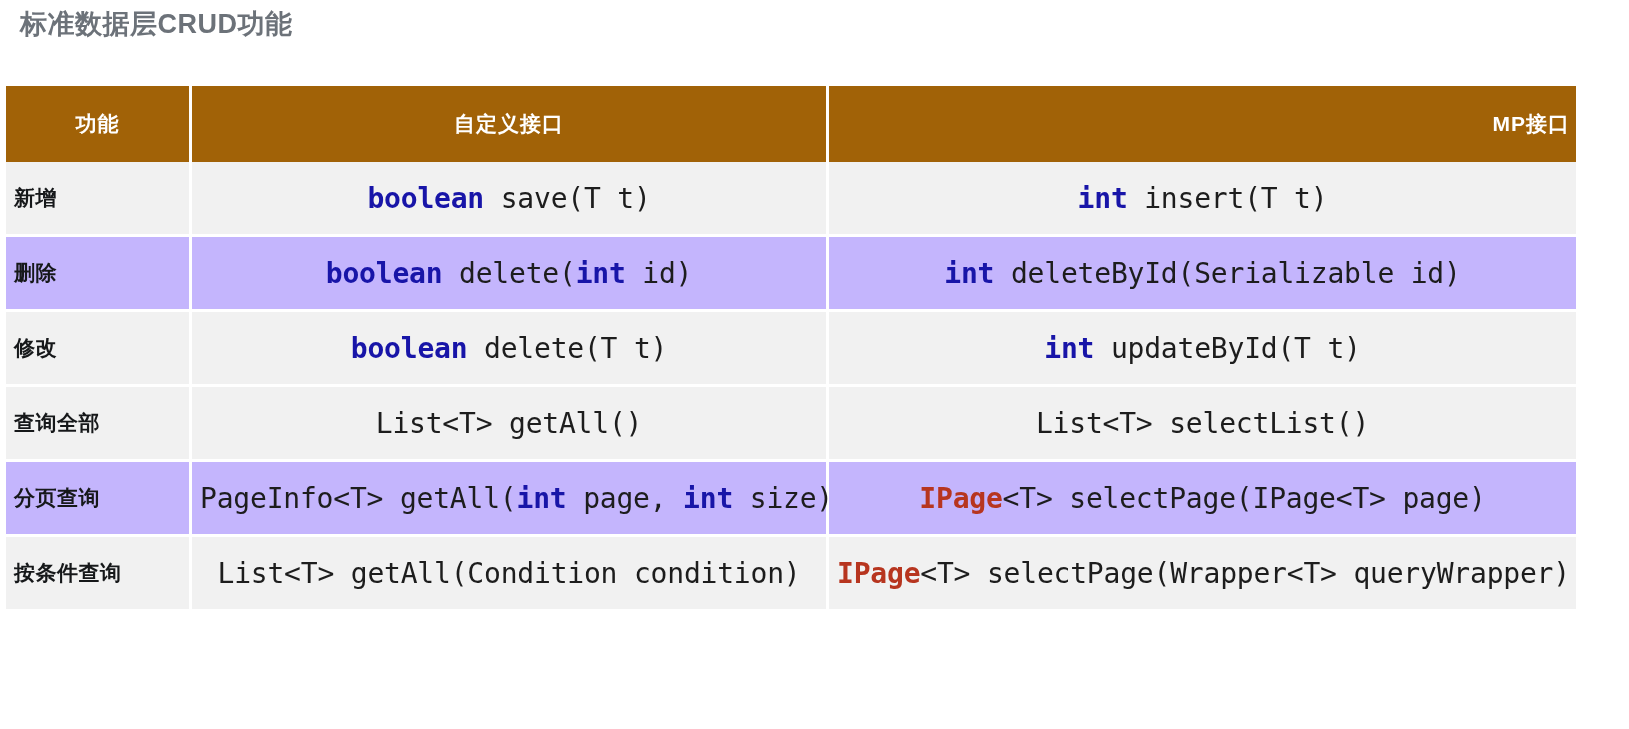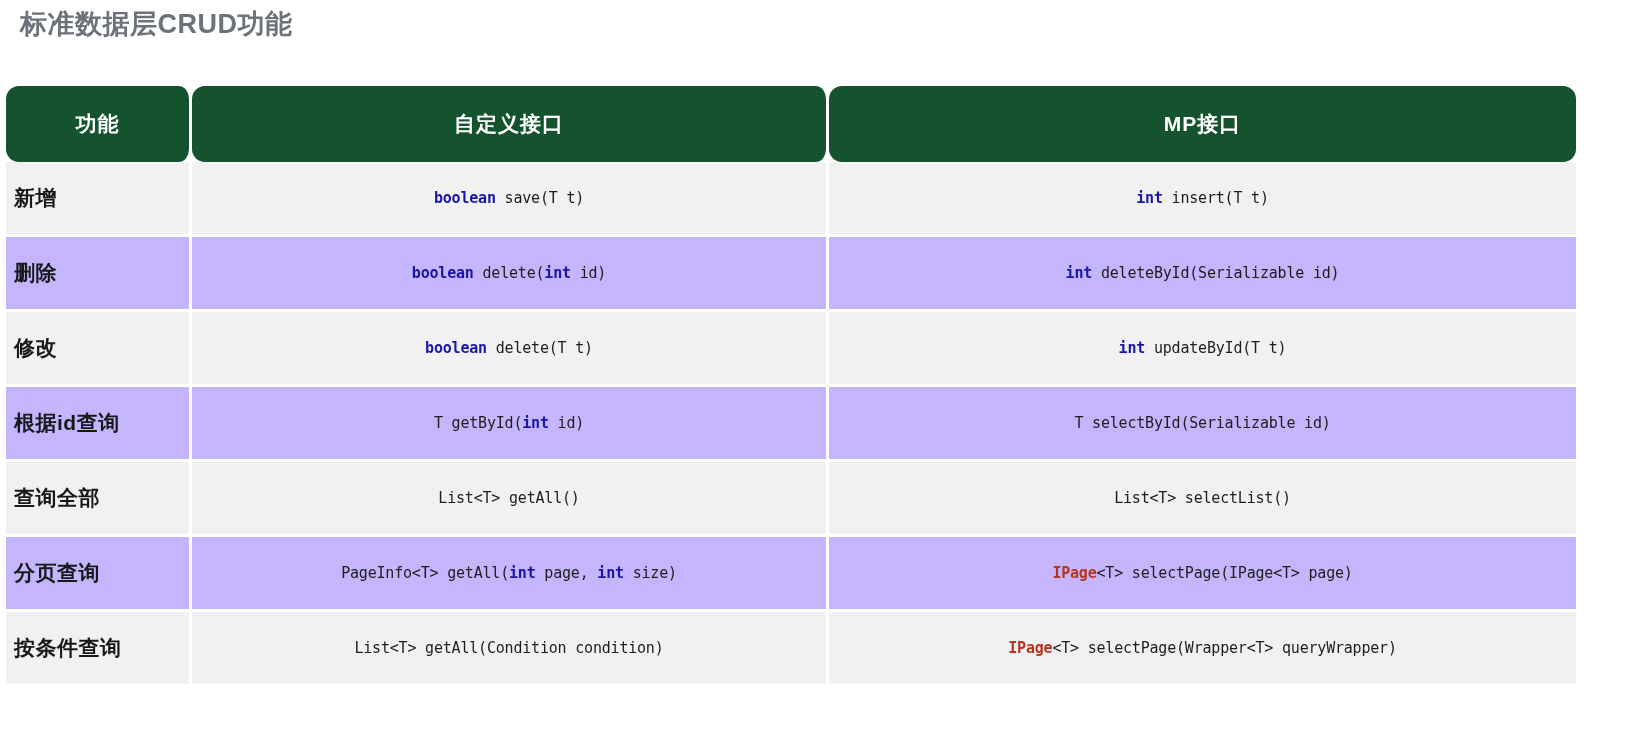--- a/index.html
+++ b/index.html
@@ -37,34 +37,33 @@
     width: 1570px;
     border-collapse: separate;
     border-spacing: 0;
     table-layout: fixed;
   }
   .crud-table col.c-feature { width: 186px; }
   .crud-table col.c-custom  { width: 637px; }
   .crud-table col.c-mp      { width: 747px; }
 
   .crud-table thead th {
-    background: #14532d;
+    background: #a16207;
     color: #ffffff;
     font-size: 21px;
     font-weight: bold;
     height: 76px;
     padding: 0 6px;
     text-align: center;
     vertical-align: middle;
     border-right: 3px solid #ffffff;
     box-sizing: border-box;
     letter-spacing: 1px;
-    border-radius: 13px;
   }
-  .crud-table thead th:last-child { border-right: none; }
+  .crud-table thead th:last-child { border-right: none; text-align: right; }
 
   .crud-table tbody td {
     height: 75px;
     padding: 0 8px;
     vertical-align: middle;
     border-right: 3px solid #ffffff;
     border-bottom: 3px solid #ffffff;
     box-sizing: border-box;
     white-space: nowrap;
     overflow: visible;
@@ -77,21 +76,21 @@
   td.cell-feature {
     text-align: left;
     font-size: 21px;
     font-weight: bold;
     color: #16181a;
     letter-spacing: 0.5px;
   }
   td.cell-code {
     text-align: center;
     font-family: "DejaVu Sans Mono", "Liberation Mono", monospace;
-    font-size: 15px;
+    font-size: 28px;
     color: #1d1d1d;
     letter-spacing: -0.2px;
   }
   td.cell-code .kw {
     color: #1815a8;
     font-weight: bold;
   }
   td.cell-code .type-accent {
     color: #b7351f;
     font-weight: bold;
@@ -127,25 +126,20 @@
         <tr class="row-dark">
           <td class="cell-feature">删除</td>
           <td class="cell-code"><span class="kw">boolean</span><span> delete(</span><span class="kw">int</span><span> id)</span></td>
           <td class="cell-code"><span class="kw">int</span><span> deleteById(Serializable id)</span></td>
         </tr>
         <tr class="row-light">
           <td class="cell-feature">修改</td>
           <td class="cell-code"><span class="kw">boolean</span><span> delete(T t)</span></td>
           <td class="cell-code"><span class="kw">int</span><span> updateById(T t)</span></td>
         </tr>
-        <tr class="row-dark">
-          <td class="cell-feature">根据id查询</td>
-          <td class="cell-code"><span>T getById(</span><span class="kw">int</span><span> id)</span></td>
-          <td class="cell-code"><span>T selectById(Serializable id)</span></td>
-        </tr>
         <tr class="row-light">
           <td class="cell-feature">查询全部</td>
           <td class="cell-code"><span>List&lt;T&gt; getAll()</span></td>
           <td class="cell-code"><span>List&lt;T&gt; selectList()</span></td>
         </tr>
         <tr class="row-dark">
           <td class="cell-feature">分页查询</td>
           <td class="cell-code"><span>PageInfo&lt;T&gt; getAll(</span><span class="kw">int</span><span> page, </span><span class="kw">int</span><span> size)</span></td>
           <td class="cell-code"><span class="type-accent">IPage</span><span>&lt;T&gt; selectPage(IPage&lt;T&gt; page)</span></td>
         </tr>

